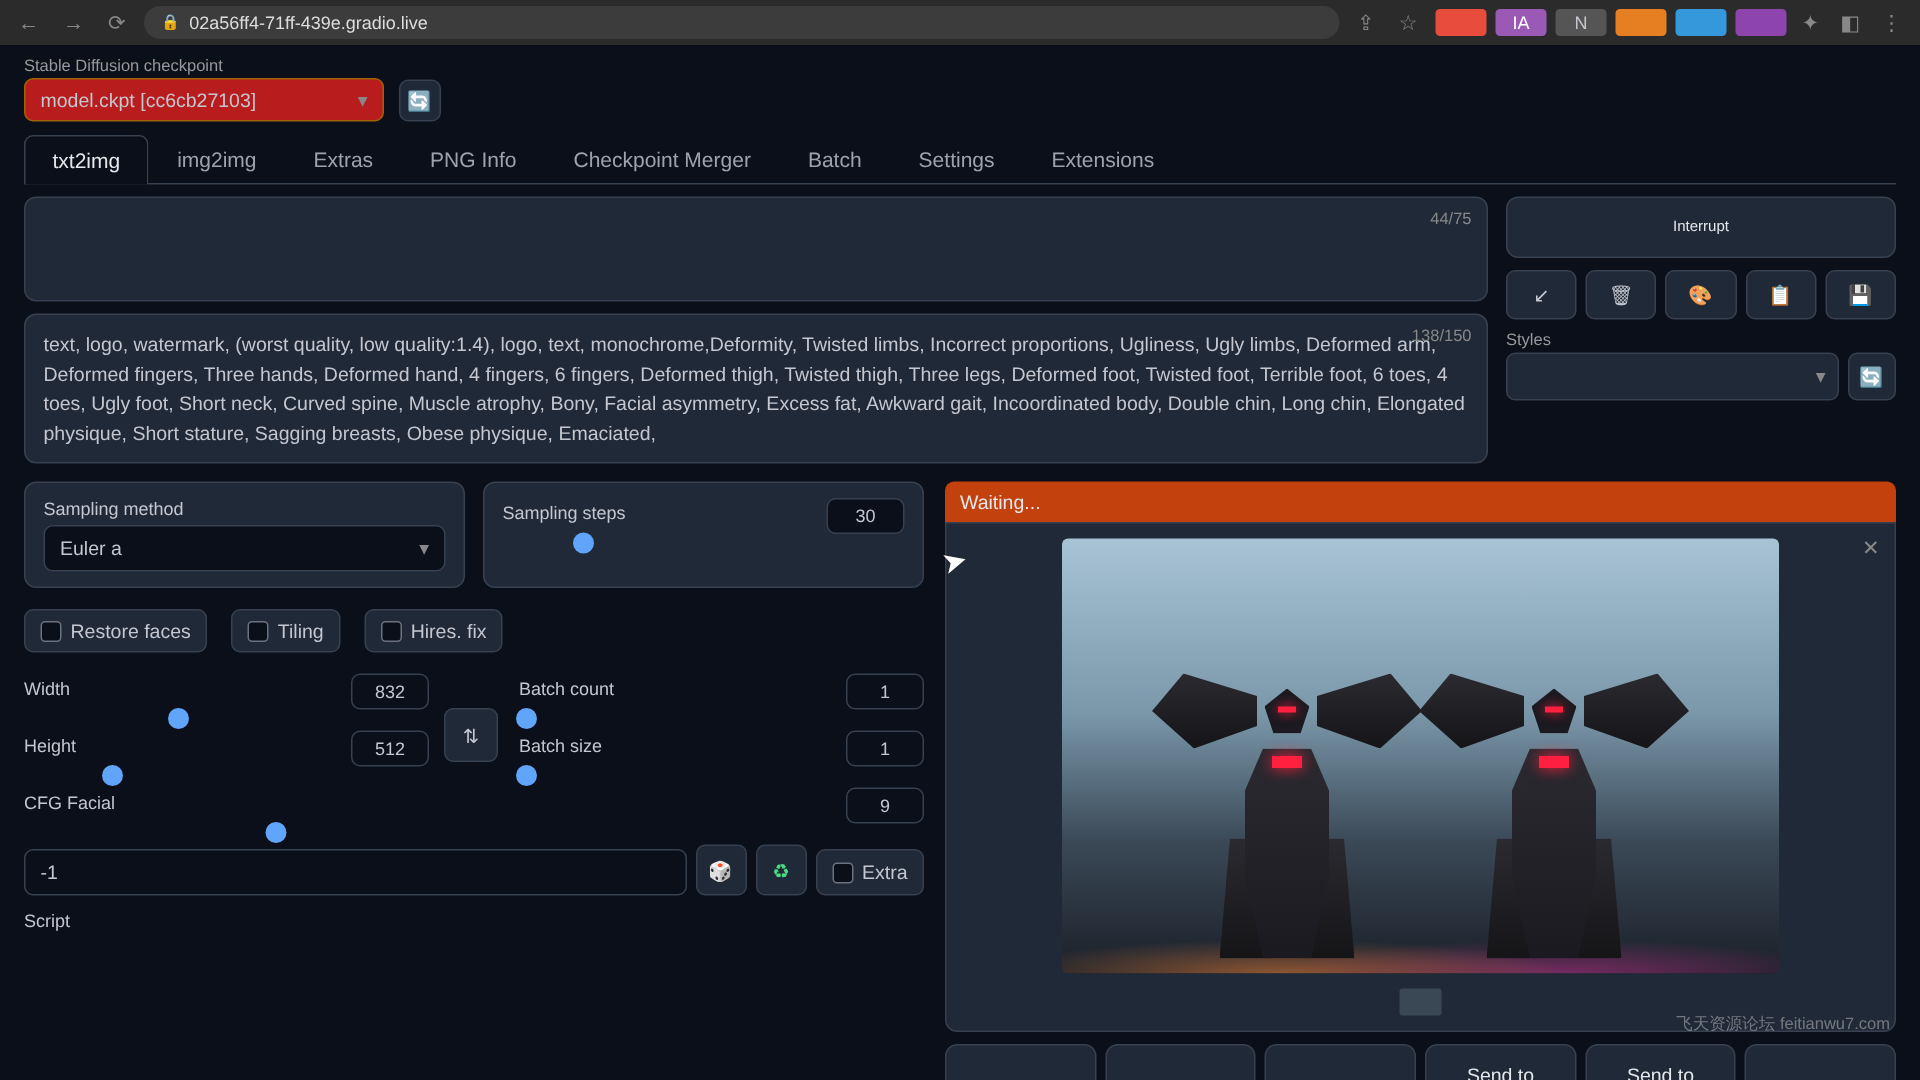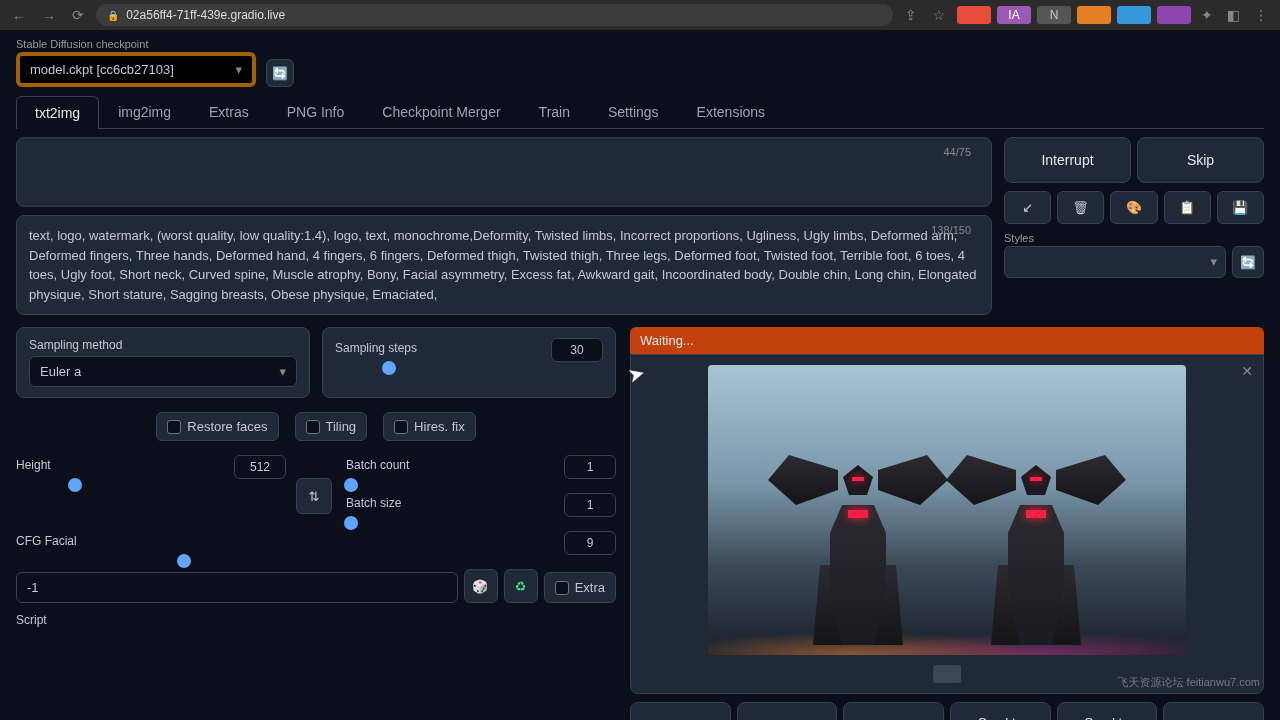--- a/index.html
+++ b/index.html
@@ -10,38 +10,38 @@
 .url-bar { flex: 1; background: #3c3c3c; border-radius: 14px; padding: 4px 12px; color: #ddd; font-size: 12px; display: flex; align-items: center; gap: 6px; }
 .lock-icon { font-size: 10px; }
 .browser-icons { display: flex; gap: 6px; align-items: center; }
 .browser-icon { width: 34px; height: 18px; display: flex; align-items: center; justify-content: center; font-size: 12px; border-radius: 3px; }
 
 .content { padding: 8px 16px; }
 
 .checkpoint-row { display: flex; align-items: flex-end; gap: 10px; margin-bottom: 4px; }
 .checkpoint-group { display: flex; flex-direction: column; gap: 2px; }
 .checkpoint-label { font-size: 11px; color: #999; }
-.checkpoint-select { background: #000000; border: 4px solid #a16207; border-radius: 6px; padding: 6px 30px 6px 10px; color: #c5c7d0; width: 240px; position: relative; cursor: pointer; }
+.checkpoint-select { background: #b91c1c; border: 1px solid #a16207; border-radius: 6px; padding: 6px 30px 6px 10px; color: #c5c7d0; width: 240px; position: relative; cursor: pointer; }
 .checkpoint-select::after { content: "▾"; position: absolute; right: 10px; top: 6px; color: #888; }
 .refresh-btn { background: #1f2937; border: 1px solid #374151; border-radius: 6px; width: 28px; height: 28px; display: flex; align-items: center; justify-content: center; color: #60a5fa; cursor: pointer; }
 
 .tabs { display: flex; gap: 0; border-bottom: 1px solid #374151; margin: 8px 0; }
 .tab { padding: 8px 18px; cursor: pointer; color: #9ca3af; font-size: 14px; border: 1px solid transparent; border-bottom: none; }
 .tab.active { color: #e5e7eb; border-color: #374151; border-radius: 6px 6px 0 0; background: #0b0f19; position: relative; top: 1px; }
 
 .main-layout { display: flex; gap: 12px; }
 .left-col { flex: 1; display: flex; flex-direction: column; gap: 8px; }
 .right-col { width: 260px; display: flex; flex-direction: column; gap: 8px; }
 
 .prompt-box { background: #1f2937; border: 1px solid #374151; border-radius: 8px; padding: 10px 12px; position: relative; min-height: 70px; font-size: 13px; line-height: 1.5; color: #c5c7d0; }
 .prompt-box.neg { min-height: 70px; }
-.token-count { position: absolute; top: 6px; right: 20px; font-size: 11px; color: #888; }
+.token-count { position: absolute; top: 6px; right: 10px; font-size: 11px; color: #888; }
 
 .btn-row { display: flex; gap: 6px; }
-.big-btn { flex: 1; background: #1f2937; border: 1px solid #374151; border-radius: 8px; padding: 14px 8px; text-align: center; cursor: pointer; font-size: 14px; color: #e5e7eb; }
+.big-btn { flex: 1; background: #1f2937; border: 1px solid #374151; border-radius: 8px; padding: 14px 8px; text-align: center; cursor: pointer; font-size: 10px; color: #e5e7eb; }
 .icon-btn-row { display: flex; gap: 6px; }
 .icon-btn { flex: 1; background: #1f2937; border: 1px solid #374151; border-radius: 6px; padding: 8px 4px; text-align: center; cursor: pointer; font-size: 13px; }
 
 .styles-row { display: flex; gap: 6px; align-items: flex-end; }
 .styles-group { flex: 1; display: flex; flex-direction: column; gap: 2px; }
 .styles-label { font-size: 11px; color: #999; }
 .styles-select { background: #1f2937; border: 1px solid #374151; border-radius: 6px; padding: 8px; height: 32px; position: relative; }
 .styles-select::after { content: "▾"; position: absolute; right: 8px; top: 7px; color: #888; }
 .styles-refresh { background: #1f2937; border: 1px solid #374151; border-radius: 6px; width: 32px; height: 32px; display: flex; align-items: center; justify-content: center; cursor: pointer; color: #60a5fa; }
 
@@ -53,21 +53,21 @@
 .panel-row { display: flex; gap: 12px; border-radius: 22px; }
 
 .field-label { font-size: 12px; color: #c5c7d0; margin-bottom: 4px; display: block; }
 .select-box { background: #0b0f19; border: 1px solid #374151; border-radius: 6px; padding: 7px 10px; width: 100%; color: #c5c7d0; position: relative; cursor: pointer; }
 .select-box::after { content: "▾"; position: absolute; right: 10px; top: 7px; color: #888; }
 .slider-track { flex: 1; height: 4px; background: #374151; border-radius: 2px; position: relative; }
 .slider-fill { position: absolute; left: 0; top: 0; height: 100%; background: #e5e7eb; border-radius: 2px; }
 .slider-thumb { position: absolute; top: -5px; width: 14px; height: 14px; background: #60a5fa; border-radius: 50%; transform: translateX(-50%); cursor: pointer; }
 .slider-value { background: #0b0f19; border: 1px solid #374151; border-radius: 6px; padding: 4px 8px; width: 52px; text-align: center; font-size: 12px; color: #c5c7d0; }
 
-.checkbox-row { display: flex; gap: 16px; padding: 4px 0; justify-content: center; }
+.checkbox-row { display: flex; gap: 16px; padding: 4px 0; }
 .checkbox-item { display: flex; align-items: center; gap: 6px; cursor: pointer; background: #1f2937; padding: 6px 10px; border-radius: 6px; border: 1px solid #374151; }
 .checkbox { width: 14px; height: 14px; border: 1px solid #6b7280; border-radius: 3px; background: #0b0f19; }
 
 .dims-grid { display: grid; grid-template-columns: 1fr 40px 1fr; gap: 10px; align-items: start; }
 .dims-left, .dims-right { display: flex; flex-direction: column; gap: 10px; }
 .swap-btn { background: #1f2937; border: 1px solid #374151; border-radius: 6px; width: 36px; height: 36px; display: flex; align-items: center; justify-content: center; cursor: pointer; align-self: center; margin-top: 16px; }
 
 .slider-group { display: flex; flex-direction: column; gap: 4px; }
 .slider-head { display: flex; justify-content: space-between; align-items: center; }
 
@@ -139,39 +139,38 @@
     </div>
     <div class="refresh-btn">🔄</div>
   </div>
 
   <div class="tabs">
     <div class="tab active">txt2img</div>
     <div class="tab">img2img</div>
     <div class="tab">Extras</div>
     <div class="tab">PNG Info</div>
     <div class="tab">Checkpoint Merger</div>
-    <div class="tab">Train</div>
+    <div class="tab">Batch</div>
     <div class="tab">Settings</div>
     <div class="tab">Extensions</div>
   </div>
 
   <div class="main-layout">
     <div class="left-col">
       <div class="prompt-box">
         <span class="token-count">44/75</span>
       </div>
       <div class="prompt-box neg">
         <span class="token-count">138/150</span>
         <span>text, logo, watermark, (worst quality, low quality:1.4), logo, text, monochrome,Deformity, Twisted limbs, Incorrect proportions, Ugliness, Ugly limbs, Deformed arm, Deformed fingers, Three hands, Deformed hand, 4 fingers, 6 fingers, Deformed thigh, Twisted thigh, Three legs, Deformed foot, Twisted foot, Terrible foot, 6 toes, 4 toes, Ugly foot, Short neck, Curved spine, Muscle atrophy, Bony, Facial asymmetry, Excess fat, Awkward gait, Incoordinated body, Double chin, Long chin, Elongated physique, Short stature, Sagging breasts, Obese physique, Emaciated,</span>
       </div>
     </div>
     <div class="right-col">
       <div class="btn-row">
         <div class="big-btn">Interrupt</div>
-        <div class="big-btn">Skip</div>
       </div>
       <div class="icon-btn-row">
         <div class="icon-btn">↙</div>
         <div class="icon-btn">🗑</div>
         <div class="icon-btn">🎨</div>
         <div class="icon-btn">📋</div>
         <div class="icon-btn">💾</div>
       </div>
       <div class="styles-row">
         <div class="styles-group">
@@ -217,20 +216,30 @@
             <span>Tiling</span>
         </div>
         <div class="checkbox-item">
           <div class="checkbox"></div>
             <span>Hires. fix</span>
         </div>
       </div>
 
       <div class="dims-grid">
         <div class="dims-left">
+          <div class="slider-group">
+            <div class="slider-head">
+              <span class="field-label">Width</span>
+              <div class="slider-value">832</div>
+            </div>
+            <div class="slider-track">
+              <div class="slider-fill" style="width:38%"></div>
+              <div class="slider-thumb" style="left:38%"></div>
+            </div>
+          </div>
           <div class="slider-group">
             <div class="slider-head">
               <span class="field-label">Height</span>
               <div class="slider-value">512</div>
             </div>
             <div class="slider-track">
               <div class="slider-fill" style="width:22%"></div>
               <div class="slider-thumb" style="left:22%"></div>
             </div>
           </div>

